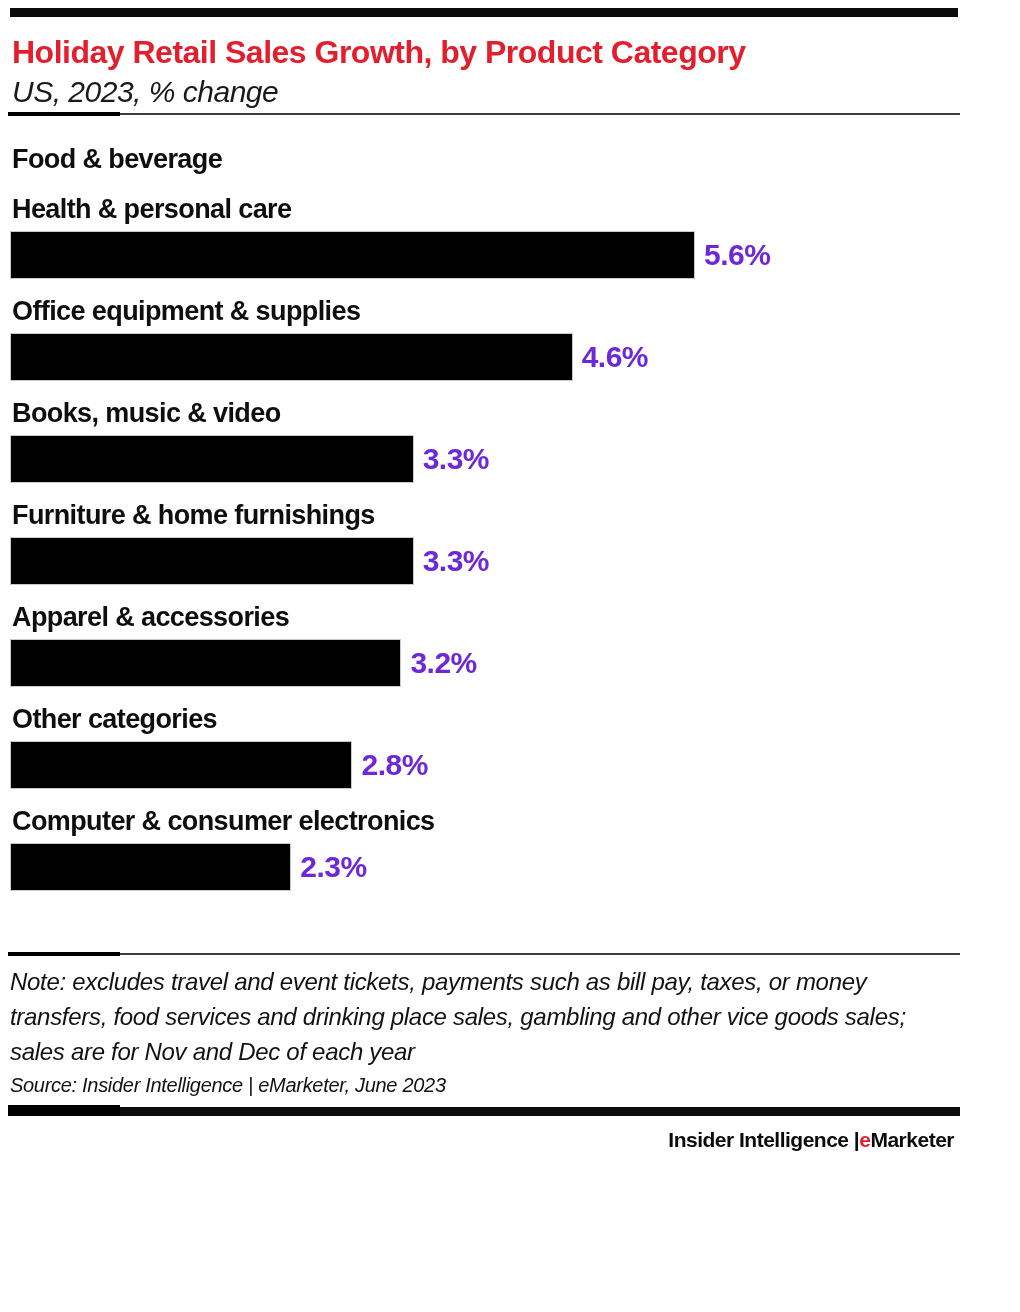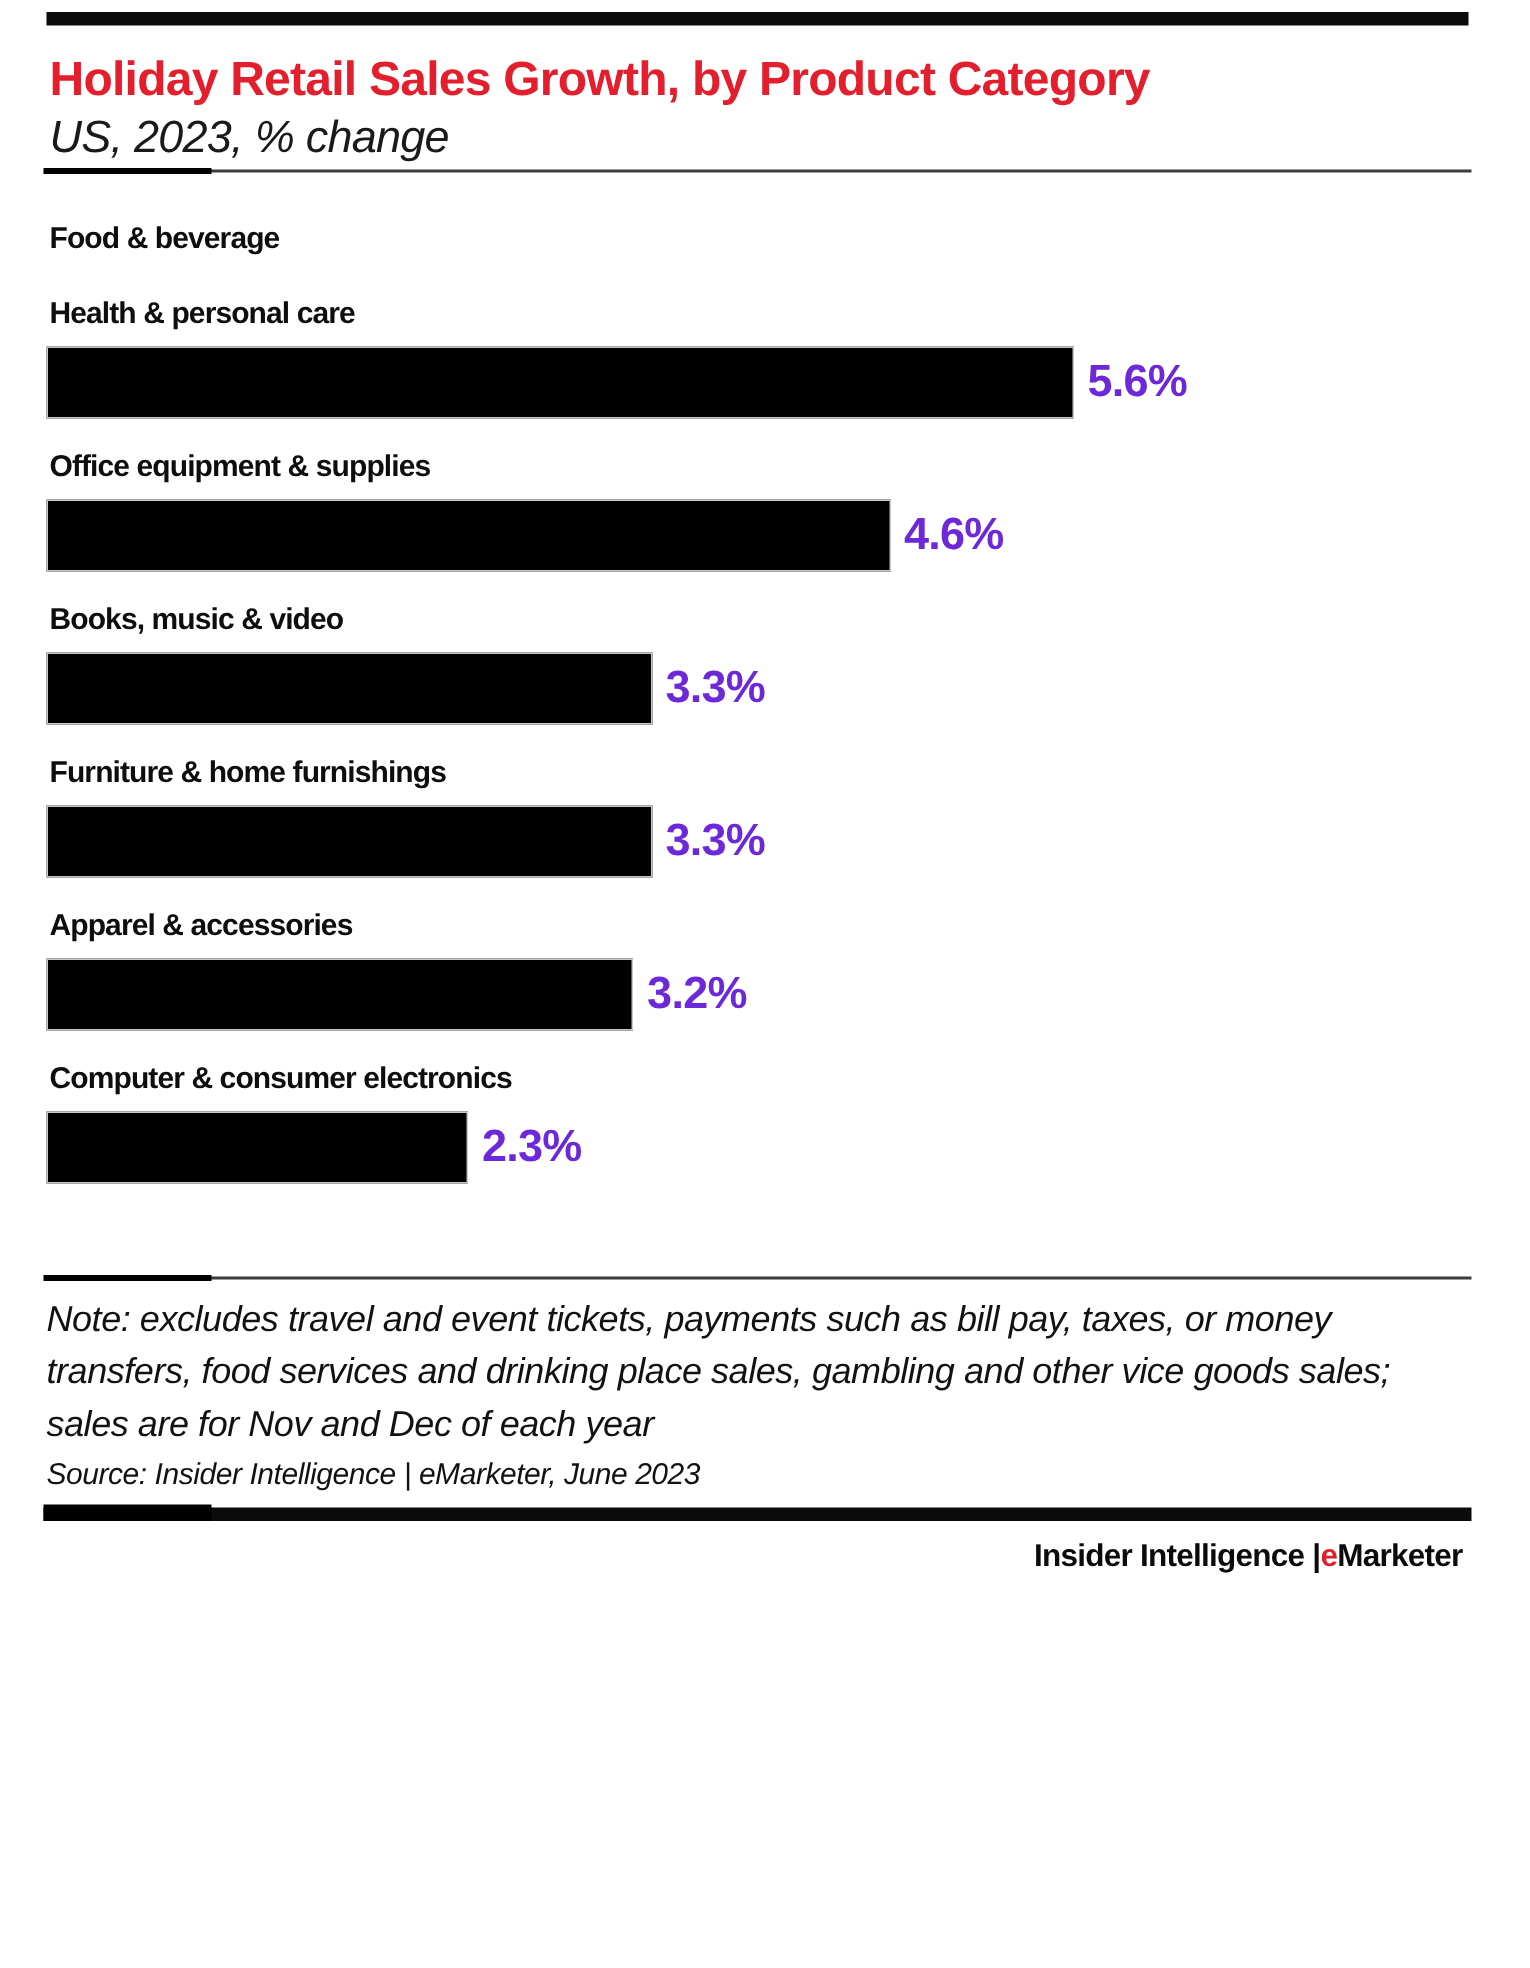--- a/index.html
+++ b/index.html
@@ -6,21 +6,21 @@
     --accent:#e31e2d;
     --bar:#000000;
     --ink:#141414;
   }
   html,body{margin:0;padding:0;background:#ffffff;}
   body{
     width:1020px;height:1312px;
     font-family:"Liberation Sans","DejaVu Sans",sans-serif;
     color:var(--ink);
   }
-  .page{position:relative;width:968px;height:1312px;overflow:hidden;background:#fff;padding-left:21px;}
+  .page{position:relative;width:968px;height:1312px;overflow:hidden;background:#fff;}
 
   .topbar{margin:8px 10px 0 10px;height:9px;background:#0b0b0b;}
 
   .title{
     margin:16px 10px 0 12px;
     font-size:32px;font-weight:bold;line-height:38px;
     letter-spacing:-0.5px;color:var(--accent);
   }
   .subtitle{
     margin:3px 0 0 12px;
@@ -31,21 +31,21 @@
   .divider{position:relative;height:2px;background:#3c3c3c;margin:0 8px 0 10px;}
   .divider::before{
     content:"";position:absolute;left:-2px;top:-1px;width:112px;height:4px;background:#000;
   }
   .head-divider{margin-top:3px;}
   .note-divider{margin-top:62px;}
 
   .chart{padding:26px 7px 0 10px;}
   .row{margin-bottom:14px;}
   .cat{
-    font-size:20px;font-weight:bold;line-height:36px;
+    font-size:27px;font-weight:bold;line-height:36px;
     letter-spacing:-0.6px;color:#0e0e0e;margin:0 0 4px 2px;
   }
   .bar-line{display:flex;align-items:center;width:1003px;}
   .bar{
     position:relative;height:48px;background:var(--bar);
     box-sizing:border-box;border:1px solid #c9c9c9;
   }
   .val-in{
     position:absolute;right:14px;top:50%;transform:translateY(-50%);
     color:#ffffff;font-size:30px;font-weight:bold;letter-spacing:-0.5px;white-space:nowrap;
@@ -139,20 +139,29 @@
     <div class="row">
       <div class="cat">Apparel &amp; accessories</div>
       <div class="bar-line">
         <div class="bar" style="width: 39.0244%;">
           
         </div>
         <span class="val-out">3.2%</span>
       </div>
     </div>
 
+    <div class="row">
+      <div class="cat">Other categories</div>
+      <div class="bar-line">
+        <div class="bar" style="width: 34.1463%;">
+          
+        </div>
+        <span class="val-out">2.8%</span>
+      </div>
+    </div>
 
     <div class="row">
       <div class="cat">Computer &amp; consumer electronics</div>
       <div class="bar-line">
         <div class="bar" style="width: 28.0488%;">
           
         </div>
         <span class="val-out">2.3%</span>
       </div>
     </div>

